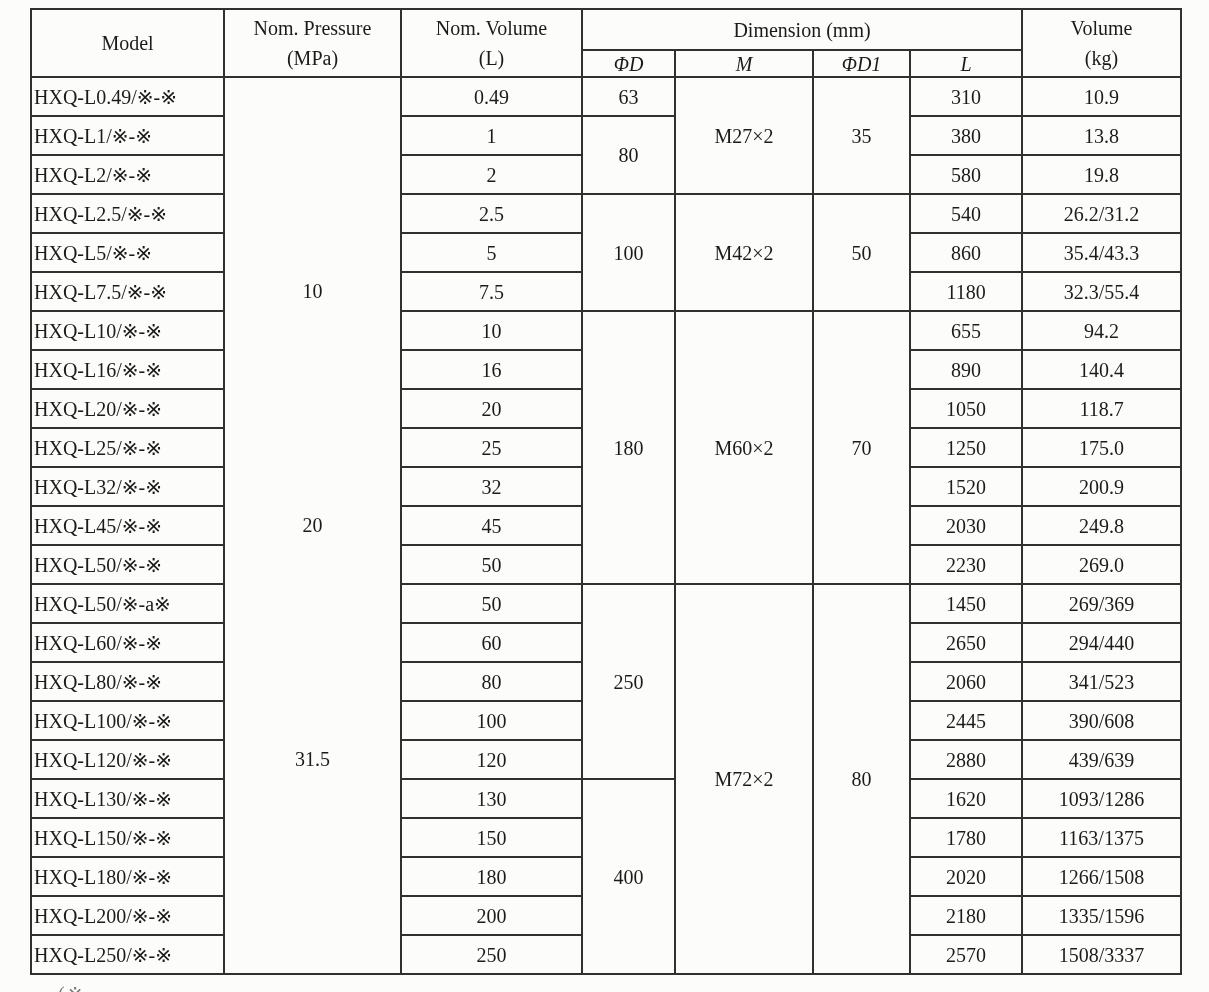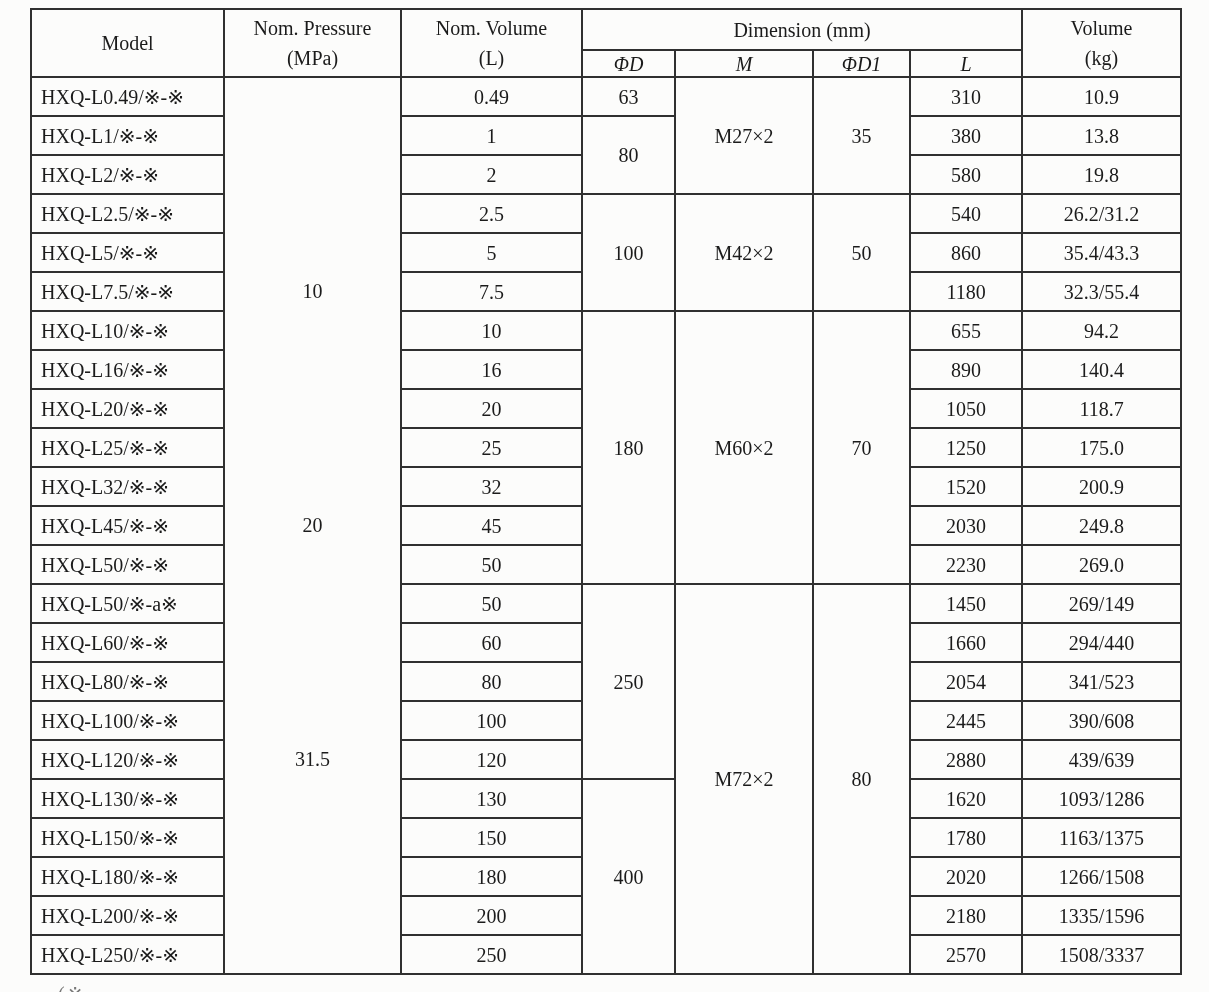--- a/index.html
+++ b/index.html
@@ -28,21 +28,21 @@
     padding:0;
     overflow:hidden;
     white-space:nowrap;
   }
   .spec-table thead tr.h1 { height:41px; }
   .spec-table thead tr.h2 { height:27px;font-style:italic; }
   .spec-table tbody tr { height:39px; }
 
   .hdr-two-line div { line-height:1.5; }
 
-  td.model-cell { text-align:left; padding-left:9px; }
+  td.model-cell { text-align:left; padding-left:2px; }
 
   td.pressure-cell { position:relative; padding:0; vertical-align:top; }
   .pressure-wrap { position:relative; width:100%; }
   .pressure-wrap .pval {
     position:absolute; left:0; right:0;
     text-align:center;
     transform:translateY(-50%);
     font-size:20px;
   }
 
@@ -205,32 +205,32 @@
           <td>2230</td>
           <td>269.0</td>
         </tr>
         <tr>
           <td class="model-cell">HXQ-L50/※-a※</td>
           <td>50</td>
           <td rowspan="5">250</td>
           <td rowspan="10">M72×2</td>
           <td rowspan="10">80</td>
           <td>1450</td>
-          <td>269/149</td>
+          <td>269/369</td>
         </tr>
         <tr>
           <td class="model-cell">HXQ-L60/※-※</td>
           <td>60</td>
-          <td>1660</td>
+          <td>2650</td>
           <td>294/440</td>
         </tr>
         <tr>
           <td class="model-cell">HXQ-L80/※-※</td>
           <td>80</td>
-          <td>2054</td>
+          <td>2060</td>
           <td>341/523</td>
         </tr>
         <tr>
           <td class="model-cell">HXQ-L100/※-※</td>
           <td>100</td>
           <td>2445</td>
           <td>390/608</td>
         </tr>
         <tr>
           <td class="model-cell">HXQ-L120/※-※</td>

